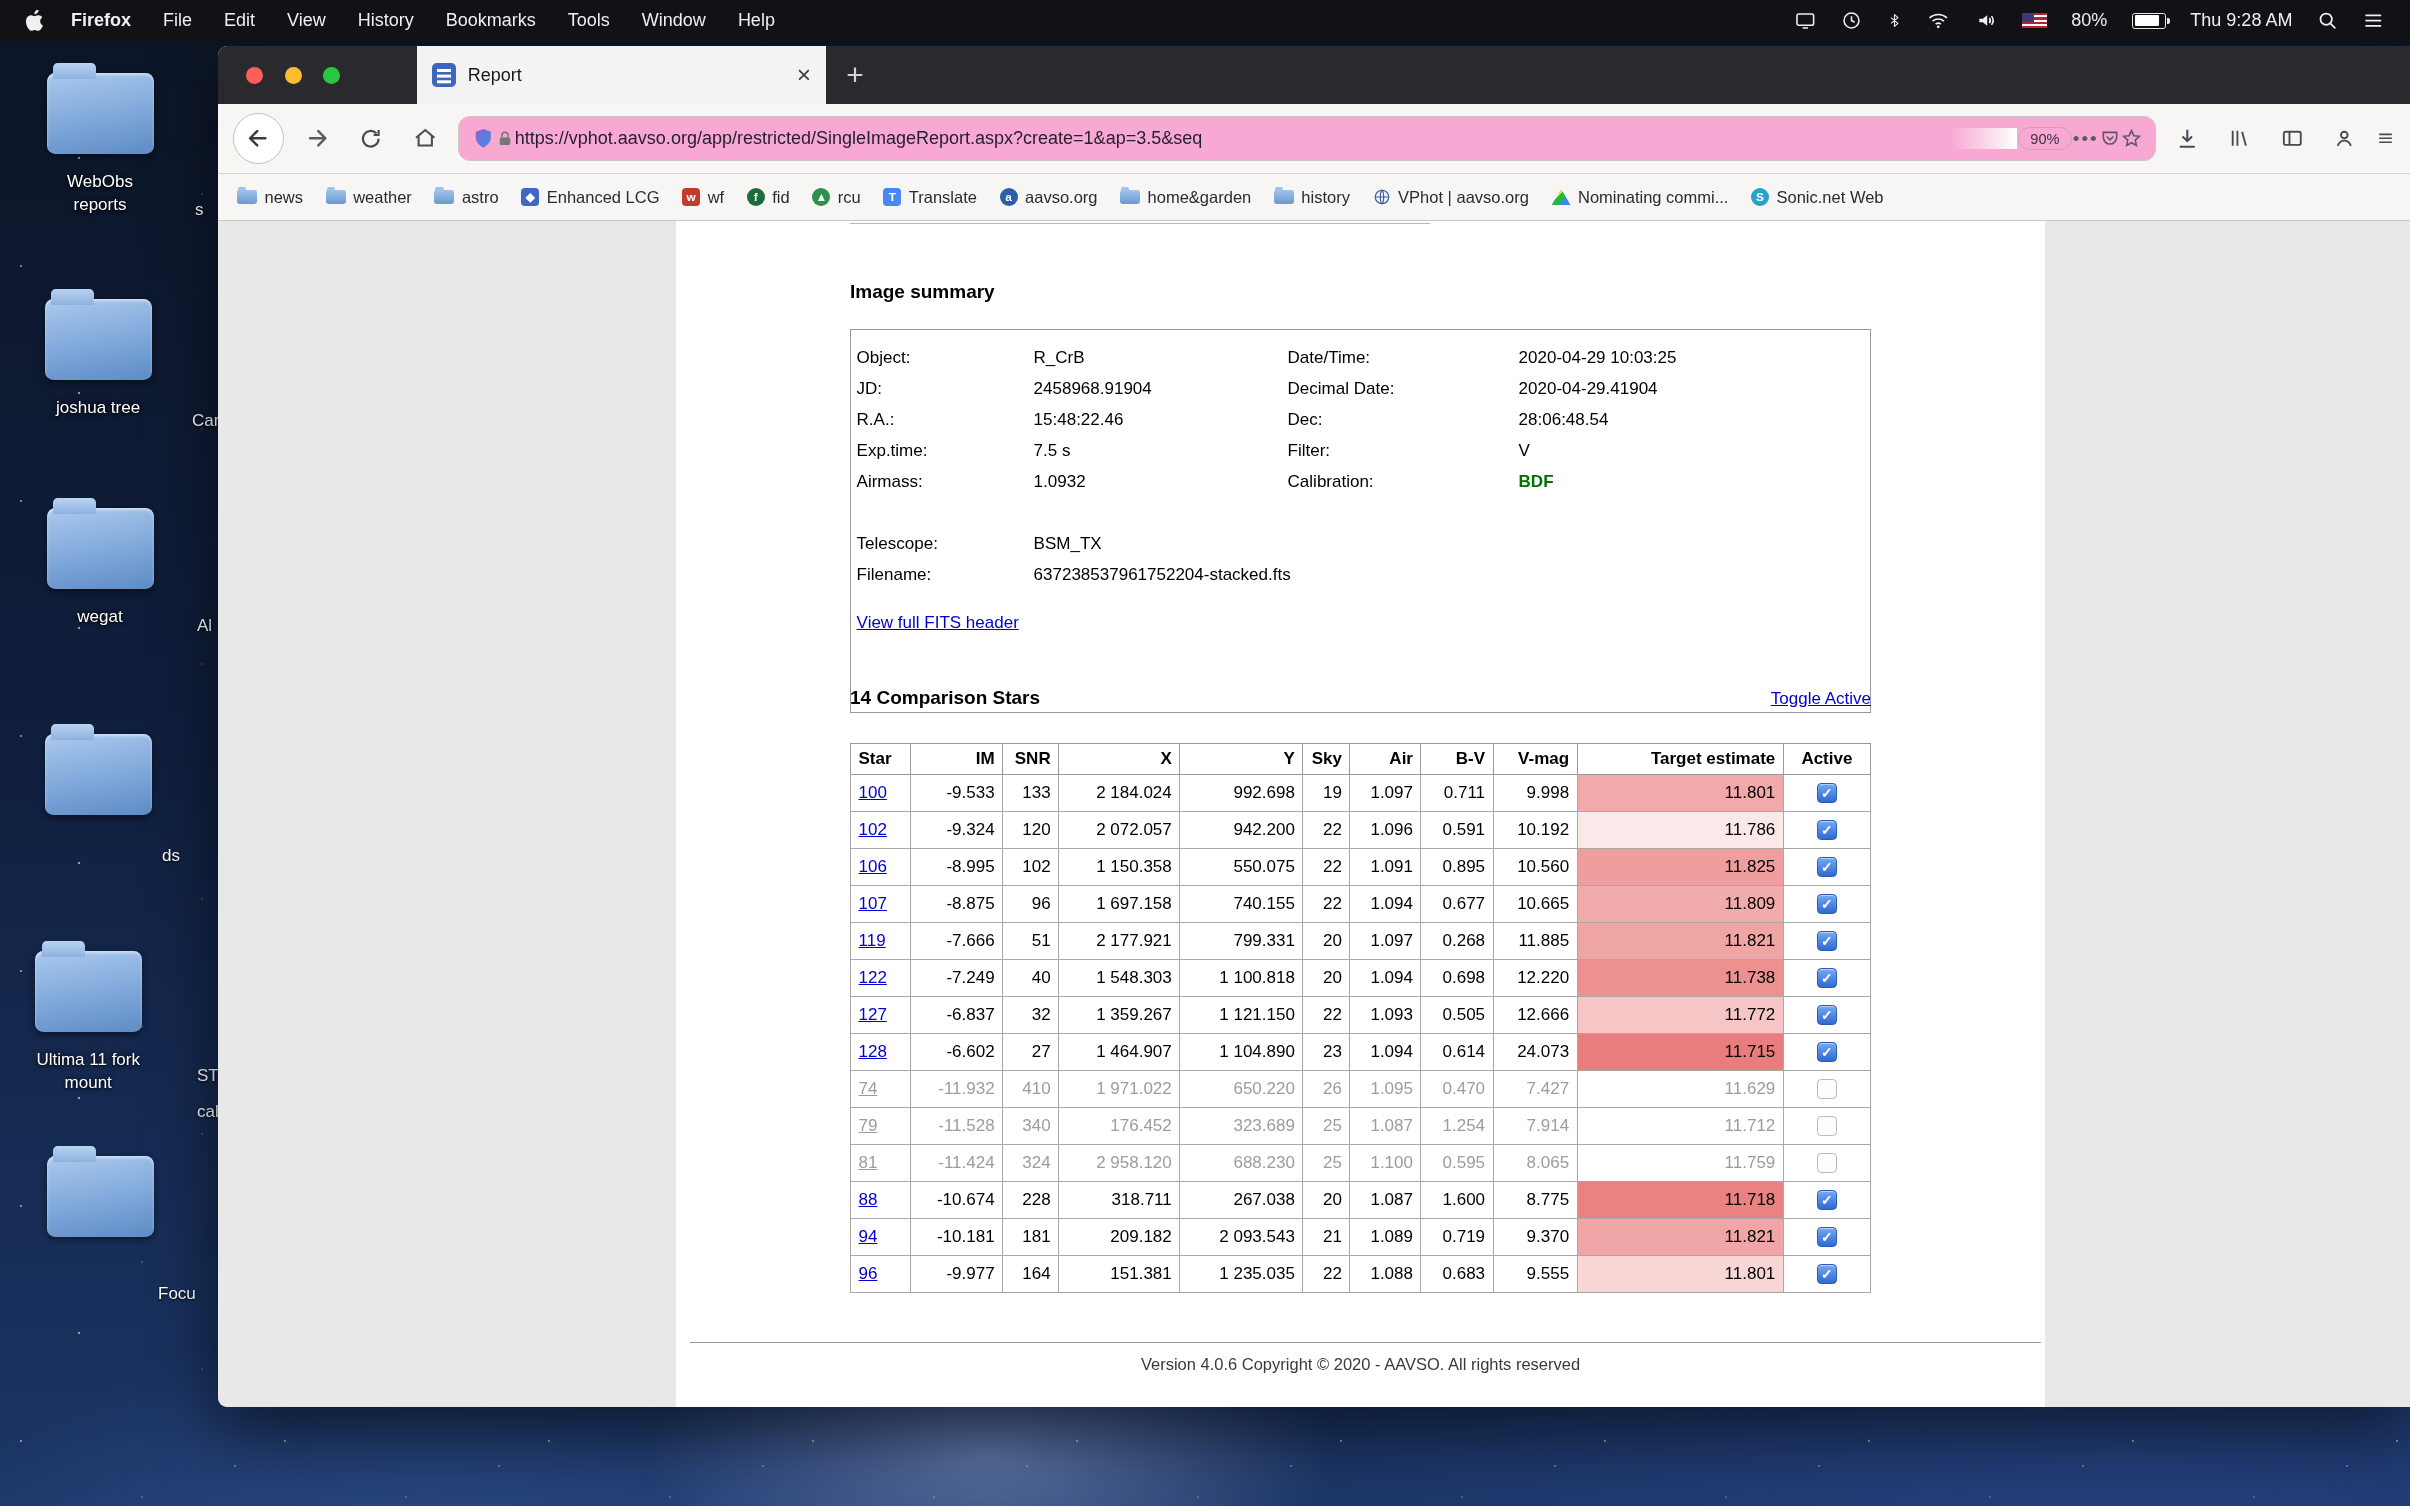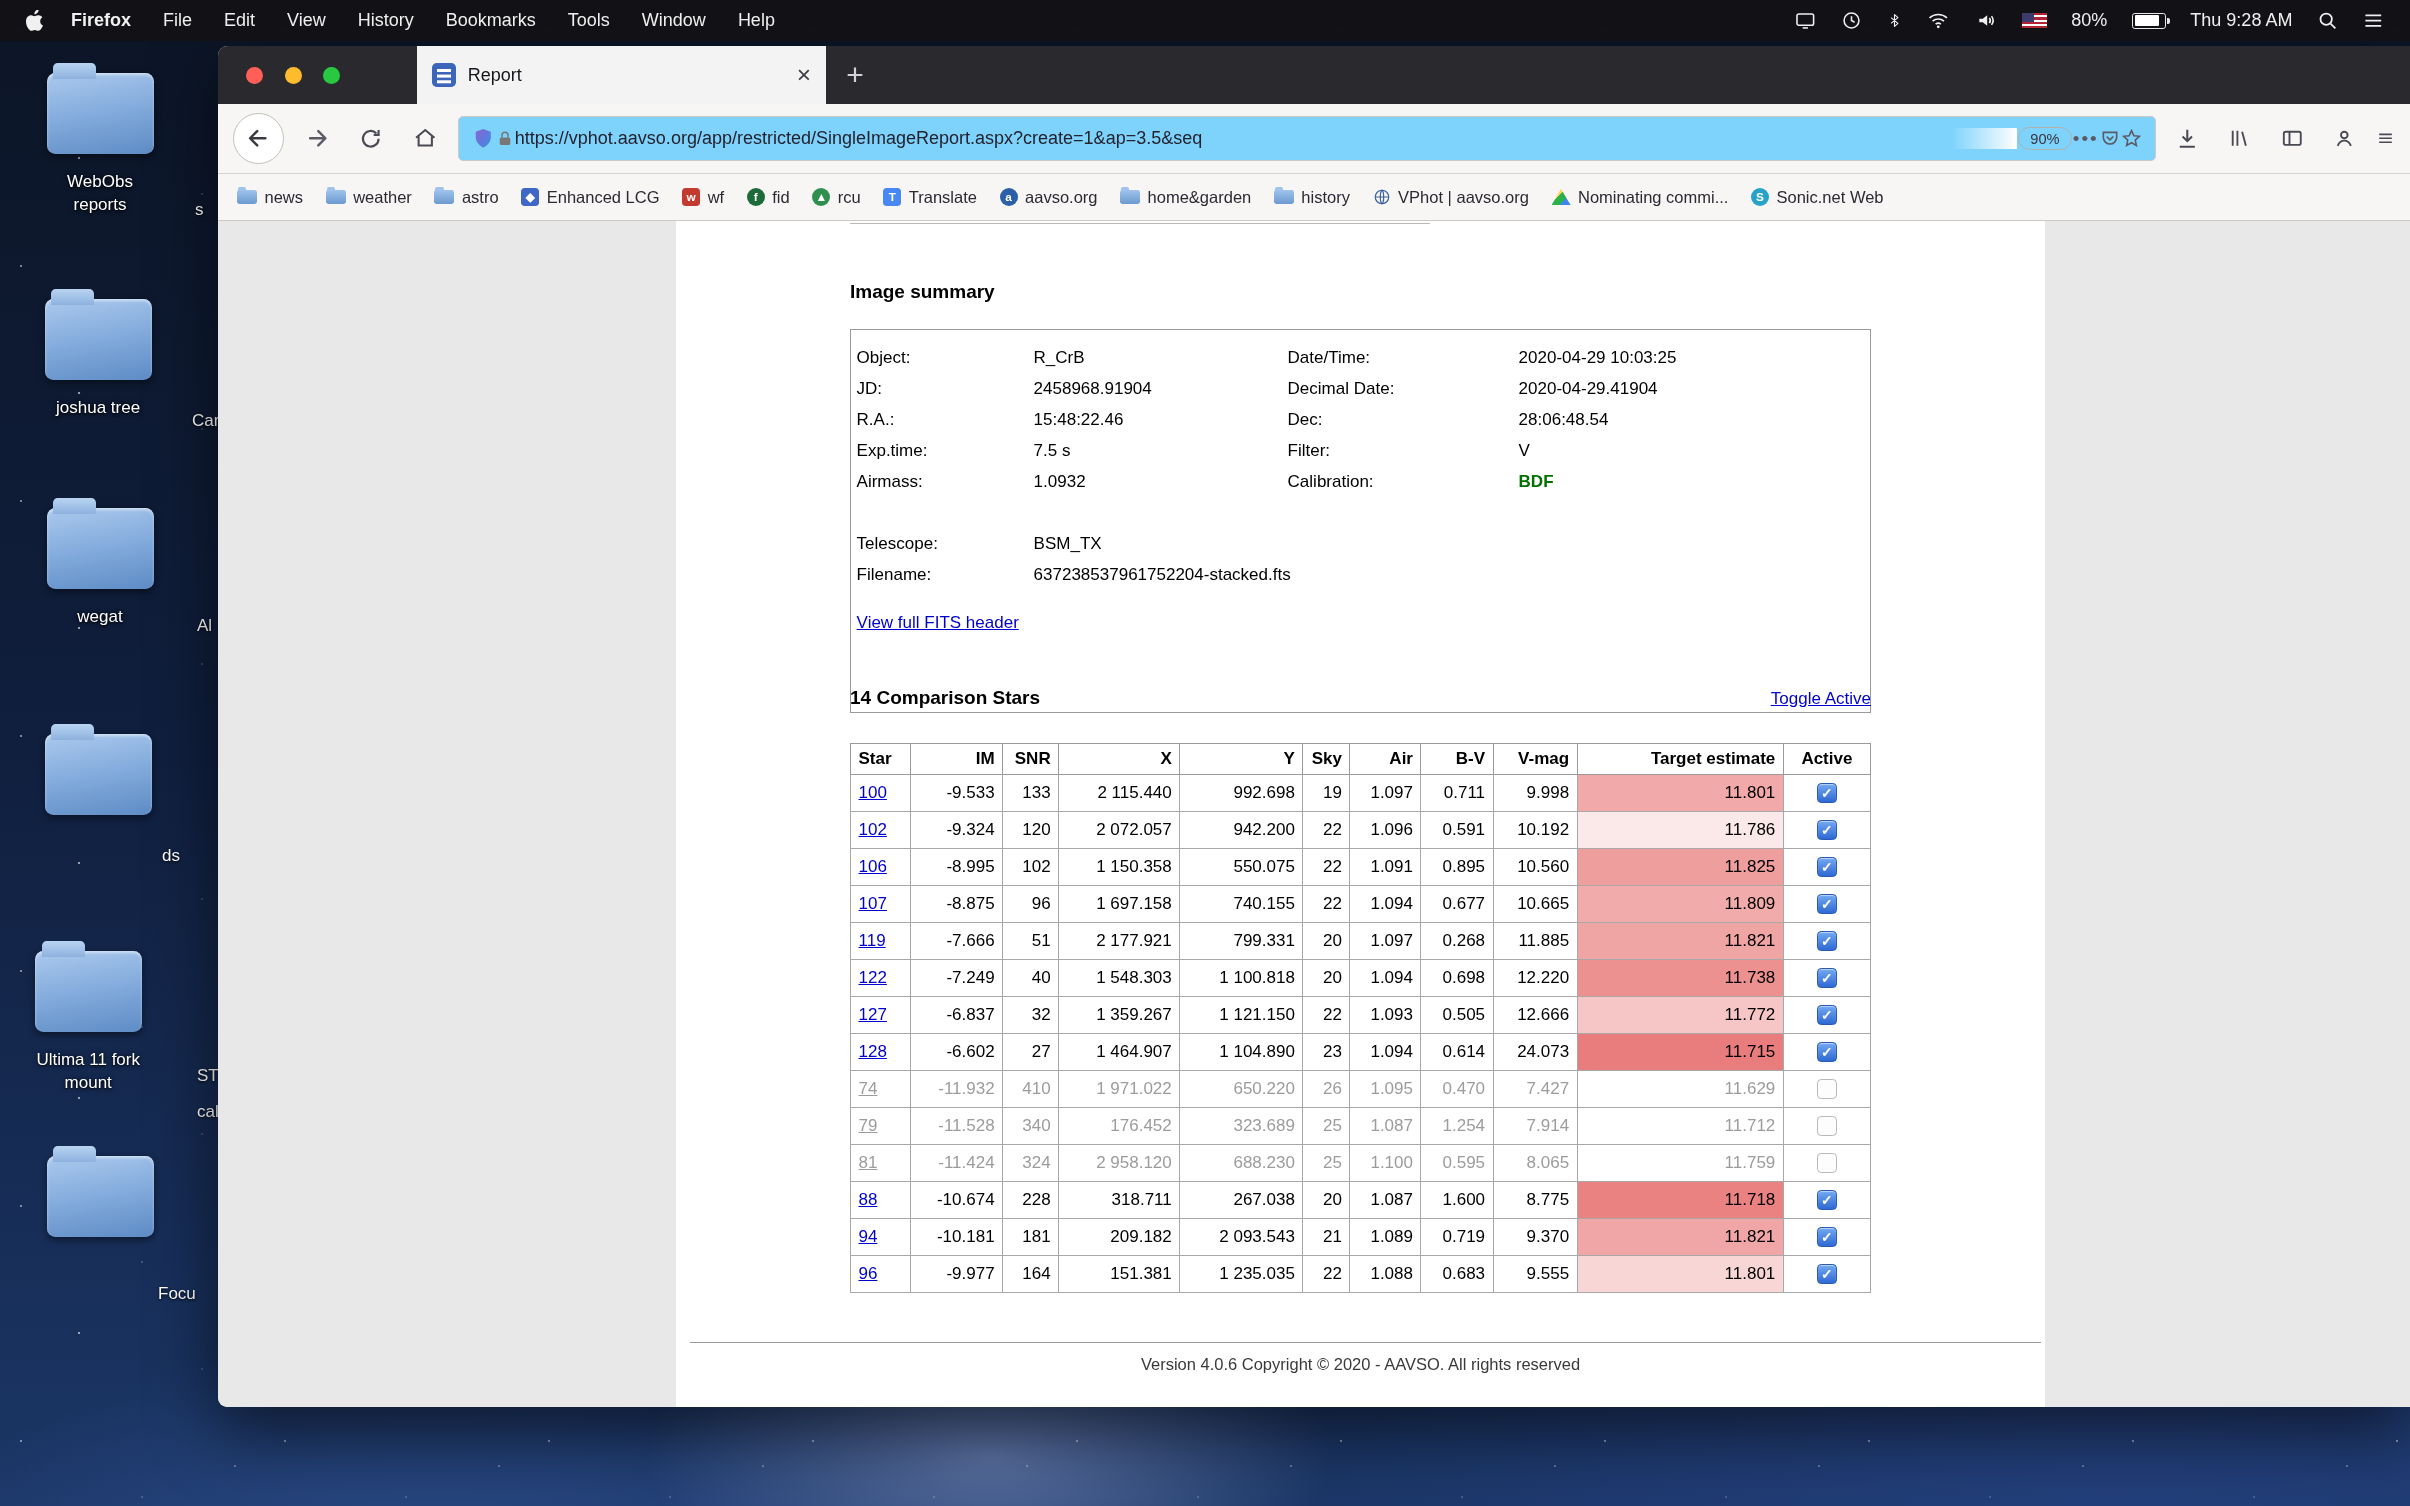--- a/index.html
+++ b/index.html
@@ -67,21 +67,21 @@
     box-shadow:0 5.6px 0 #fff, 0 11.3px 0 #fff; }
   #tab-title { flex:1; }
   #tab-close { font-size:24.5px; color:#3c3c44; line-height:1; cursor:default; }
   #newtab-btn { width:58px; display:flex; align-items:center; justify-content:center;
     color:#d2d2da; font-size:30px; font-weight:300; }
 
   #navbar { height:70px; background:#f7f6f5; border-bottom:0.9px solid #d6d4d0;
     display:flex; align-items:center; padding:0 15px; gap:11.3px; }
   .nav-btn { display:flex; align-items:center; justify-content:center; flex:none; }
   #back-btn { width:51px; height:51px; border-radius:50%; background:#fff; border:0.9px solid #c2c0bc; }
-  #urlbar { flex:1; height:45px; background:#7dd3fc; border:0.9px solid #ccc9c4; border-radius:5px;
+  #urlbar { flex:1; height:45px; background:#f9a8d4; border:0.9px solid #ccc9c4; border-radius:12px;
     display:flex; align-items:center; padding:0 13px; gap:1px; min-width:0; }
   #url-text { flex:1; min-width:0; overflow:hidden; white-space:nowrap; font-size:18px; color:#24222e; position:relative; }
   #url-fade { position:absolute; right:0; top:0; width:66px; height:100%;
     background:linear-gradient(to right, rgba(255,255,255,0), #fff); }
   #zoom-badge { border:0.9px solid #b3b1ac; border-radius:12.2px; padding:2.8px 11.3px; font-size:14.6px; color:#38363f; flex:none; }
   #page-dots { color:#5b5b66; font-size:19px; letter-spacing:1.9px; flex:none; }
   #clipped-menu { width:19px; overflow:hidden; flex:none; }
 
   #bmbar { height:47px; background:#f7f6f5; border-bottom:0.9px solid #ccc9c4;
     display:flex; align-items:center; padding:0 19px; gap:22.6px; font-size:16.5px; color:#2b2a33; overflow:hidden; }
@@ -474,21 +474,21 @@
                 <th class="al-r">V-mag</th>
                 <th class="al-r">Target estimate</th>
                 <th class="al-c">Active</th>
               </tr>
             </thead>
           <tbody id="cmp-body">
               <tr>
                 <td class="al-l"><a class="star-link">100</a></td>
                 <td class="al-r">-9.533</td>
                 <td class="al-r">133</td>
-                <td class="al-r">2 115.440</td>
+                <td class="al-r">2 184.024</td>
                 <td class="al-r">992.698</td>
                 <td class="al-r">19</td>
                 <td class="al-r">1.097</td>
                 <td class="al-r">0.711</td>
                 <td class="al-r">9.998</td>
                 <td class="al-r" style="background: rgb(242, 169, 169);">11.801</td>
                 <td class="al-c"><span class="cb checked">✓</span></td>
               </tr>
               <tr>
                 <td class="al-l"><a class="star-link">102</a></td>

